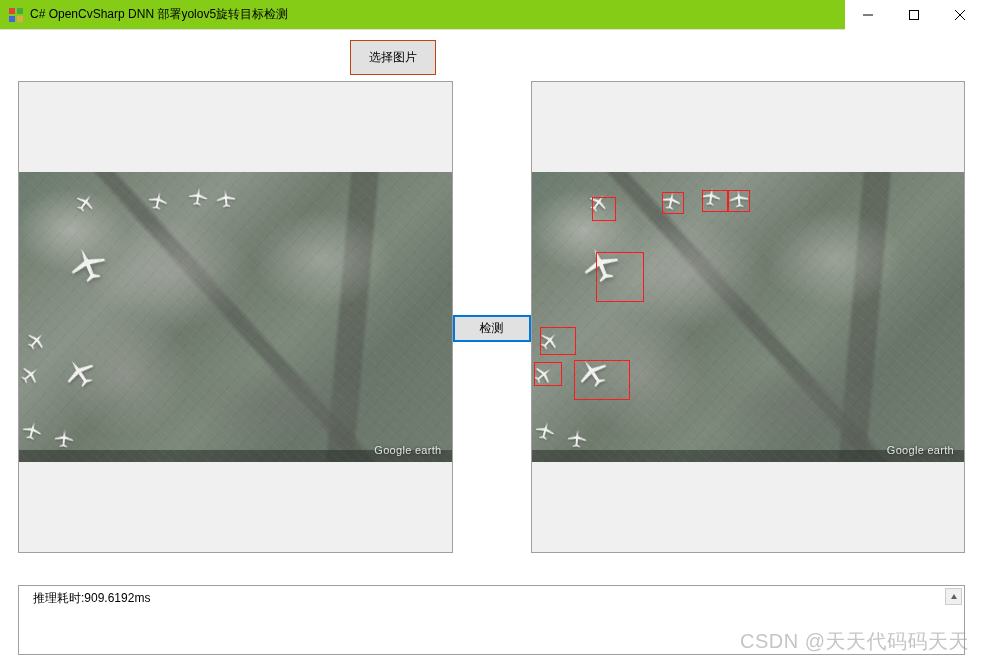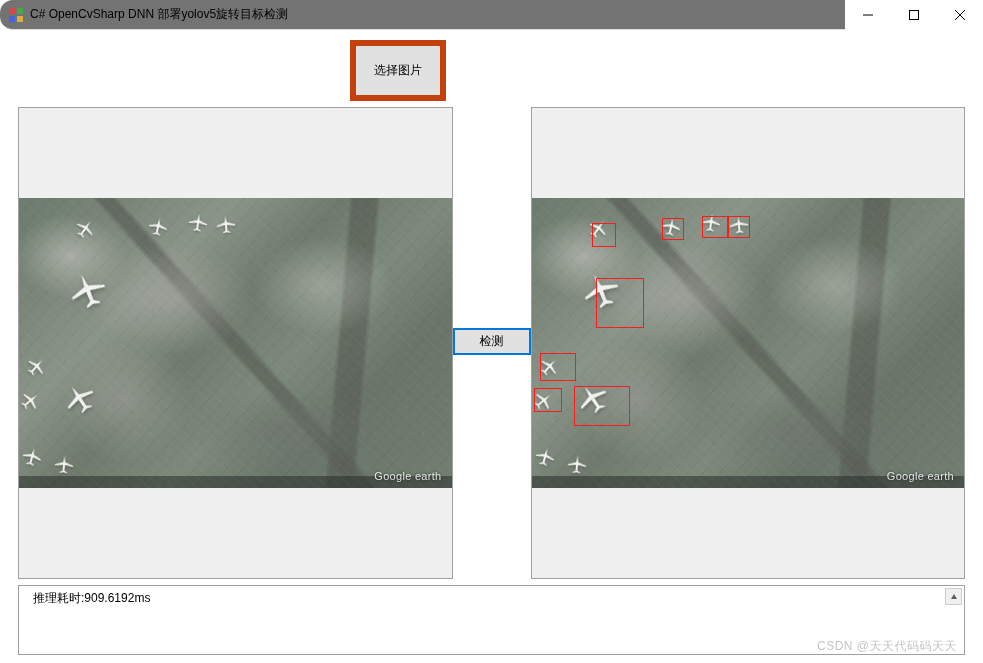--- a/index.html
+++ b/index.html
@@ -1,29 +1,29 @@
 <!DOCTYPE html>
 <html><head>
   <meta charset="utf-8">
   <style>
     * { box-sizing: border-box; margin: 0; padding: 0; }
     body { font-family: "Microsoft YaHei", "Segoe UI", Tahoma, sans-serif; font-size: 12px; background: #fff; width: 983px; height: 663px; overflow: hidden; position: relative; }
     
-    .titlebar { height: 30px; background: #737373; border-bottom: 1px solid #ddd; display: flex; align-items: center; padding: 0 0 0 8px; border-radius: 13px; }
+    .titlebar { height: 30px; background: #84cc16; border-bottom: 1px solid #ddd; display: flex; align-items: center; padding: 0 0 0 8px; }
     .titlebar-icon { width: 16px; height: 16px; margin-right: 6px; display: flex; align-items: center; justify-content: center; }
     .titlebar-icon svg { width: 16px; height: 16px; }
     .titlebar-title { flex: 1; font-size: 12px; color: #000; }
     .window-controls { display: flex; height: 100%; }
     .win-btn { width: 46px; height: 30px; display: flex; align-items: center; justify-content: center; background: #fff; }
     .win-btn svg { width: 10px; height: 10px; }
     
     .client { padding: 10px 18px 8px 18px; height: calc(100% - 30px); display: flex; flex-direction: column; }
     
     .top-btn-row { display: flex; justify-content: flex-start; margin-bottom: 6px; padding-left: 332px; }
-    .btn { background: #e1e1e1; border: 6px solid #c2410c; padding: 16px 18px; font-size: 12px; font-family: inherit; cursor: pointer; min-width: 78px; }
+    .btn { background: #e1e1e1; border: 1px solid #c2410c; padding: 8px 18px; font-size: 12px; font-family: inherit; cursor: pointer; min-width: 78px; }
     .btn.focused { border: 2px solid #0078d7; padding: 3px 17px; }
     
     .main-row { display: flex; flex: 1; gap: 0; align-items: stretch; min-height: 0; margin-bottom: 10px; }
     .picbox { border: 1px solid #a0a0a0; background: #f0f0f0; width: 439px; height: 472px; position: relative; overflow: hidden; display: flex; align-items: center; justify-content: center; }
     .middle-col { flex: 1; display: flex; align-items: center; justify-content: center; }
     
     .aerial { width: 100%; height: 290px; position: relative; background: linear-gradient(135deg, #6b7b6f 0%, #7a8578 15%, #8b9489 30%, #6f7a6d 45%, #7d8a7b 60%, #6a756a 75%, #737e72 100%); }
     .aerial::before { content: ""; position: absolute; inset: 0; background:
       radial-gradient(ellipse 80px 60px at 12% 20%, rgba(200,200,195,0.6), transparent 70%),
       radial-gradient(ellipse 120px 80px at 35% 35%, rgba(180,180,175,0.5), transparent 70%),
@@ -40,21 +40,21 @@
     .plane { position: absolute; width: 22px; height: 22px; }
     .plane svg { width: 100%; height: 100%; filter: drop-shadow(0 1px 1px rgba(0,0,0,0.3)); }
     .detbox { position: absolute; border: 1.5px solid #ff1a1a; }
     .google-earth { position: absolute; bottom: 6px; right: 10px; color: rgba(255,255,255,0.85); font-size: 11px; font-family: Arial, sans-serif; text-shadow: 0 0 3px rgba(0,0,0,0.6); letter-spacing:0.3px;}
     .bottom-strip { position:absolute; bottom:0; left:0; right:0; height:12px; background: rgba(40,45,42,0.55); }
     
     .output-box { border: 1px solid #a0a0a0; background: #fff; height: 70px; padding: 4px 14px; font-size: 12px; position: relative; }
     .output-scroll { position: absolute; right: 2px; top: 2px; width: 17px; height: 17px; background: #f0f0f0; border: 1px solid #cdcdcd; display: flex; align-items: center; justify-content: center; }
     .output-scroll svg { width: 8px; height: 8px; }
     
-    .watermark { position: absolute; bottom: 8px; right: 26px; font-size: 12px; color: rgba(150,150,150,0.55); font-family: "Microsoft YaHei", sans-serif; pointer-events: none; letter-spacing: 0.5px;}
+    .watermark { position: absolute; bottom: 8px; right: 14px; font-size: 20px; color: rgba(150,150,150,0.55); font-family: "Microsoft YaHei", sans-serif; pointer-events: none; letter-spacing: 0.5px;}
   </style>
 </head>
 <body>
 
 <div class="titlebar">
   <span class="titlebar-icon">
     <svg viewBox="0 0 16 16">
         <rect x="1" y="1" width="6" height="6" fill="#d44"></rect>
         <rect x="9" y="1" width="6" height="6" fill="#4a4"></rect>
         <rect x="1" y="9" width="6" height="6" fill="#46d"></rect>

